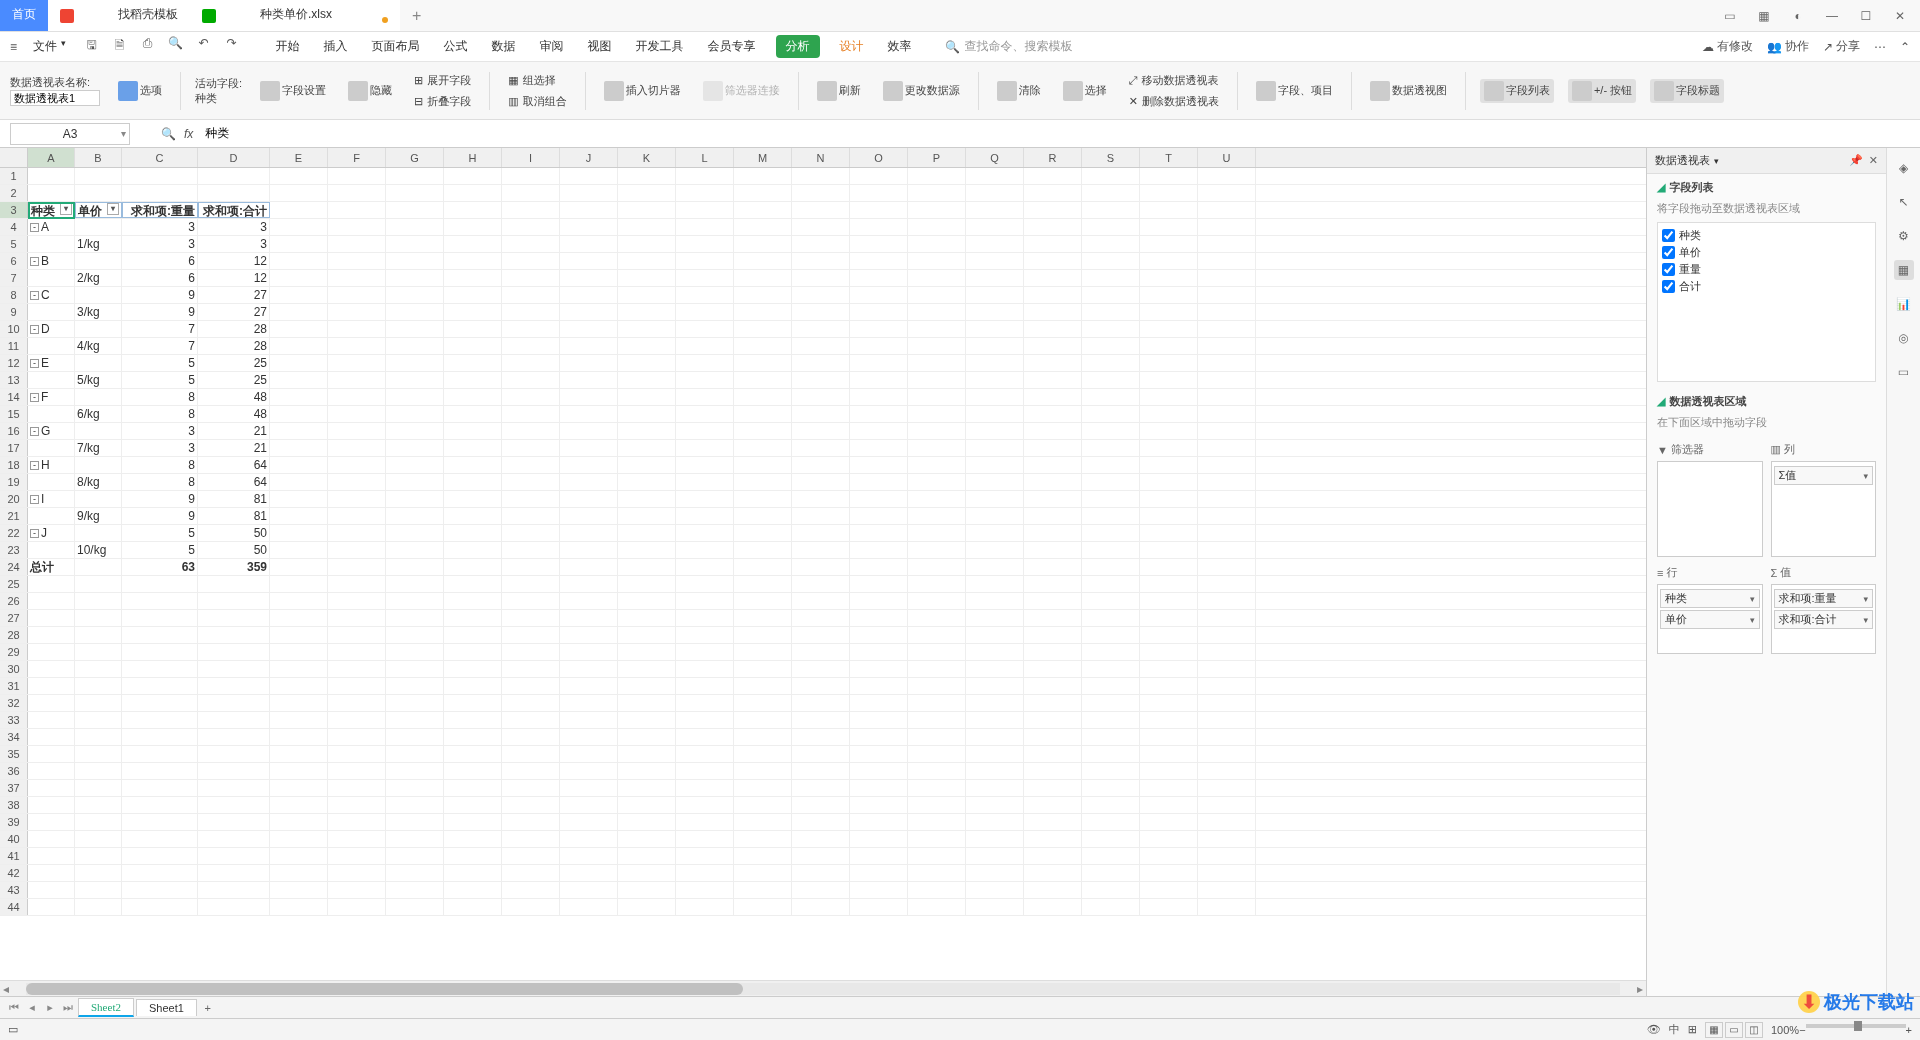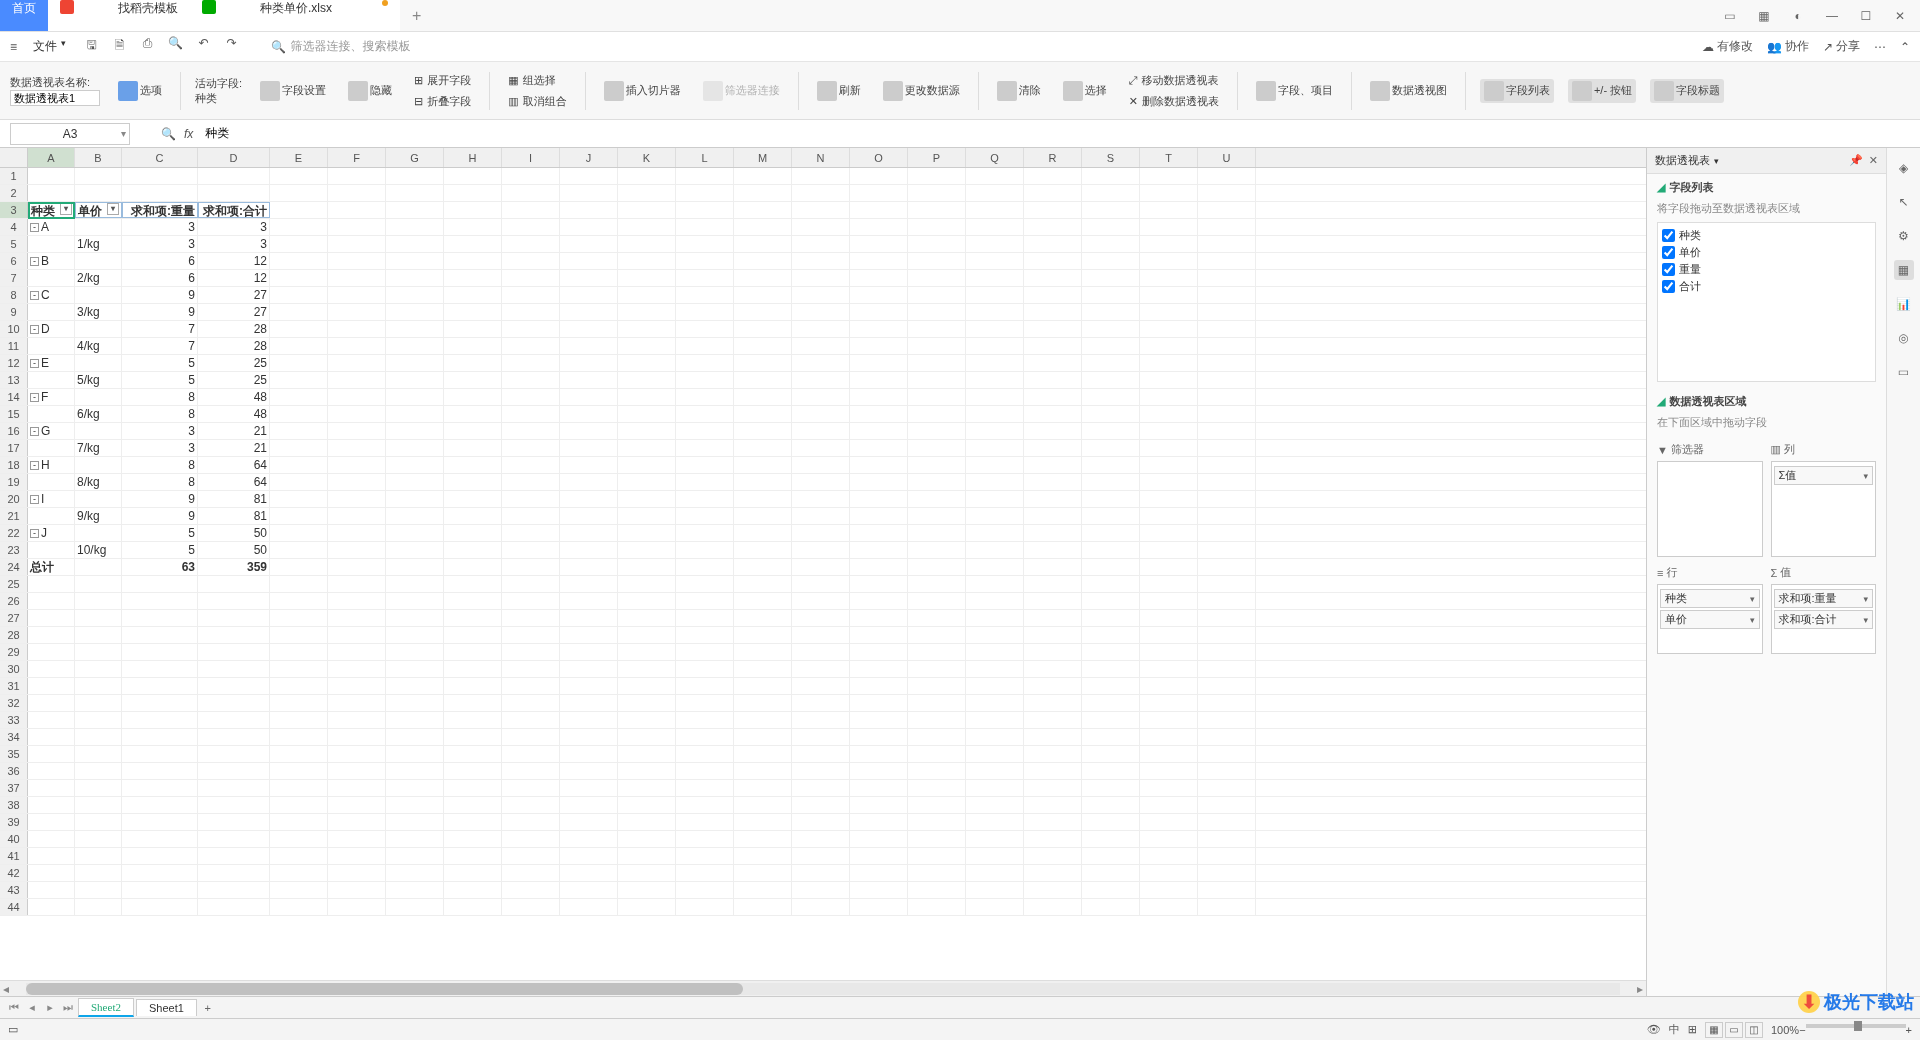--- a/index.html
+++ b/index.html
@@ -1,20 +1,20 @@
 <!DOCTYPE html>
 <html><head>
 <meta charset="utf-8">
 <style>
 * { margin: 0; padding: 0; box-sizing: border-box; font-family: "Microsoft YaHei", "PingFang SC", sans-serif; }
 body { background: #fff; font-size: 12px; color: #333; overflow: hidden; width: 1920px; height: 1040px; position: relative; }
 
 
 .titlebar { height: 32px; background: #f8f8f8; display: flex; align-items: stretch; border-bottom: 1px solid #e0e0e0; }
-.tab { display: flex; align-items: flex-start; padding: 0 12px; gap: 6px; cursor: pointer; font-size: 12px; }
+.tab { display: flex; align-items: flex-end; padding: 8px 12px; gap: 6px; cursor: pointer; font-size: 12px; }
 .tab.home { background: #4a8bff; color: #fff; }
 .tab.doc { background: #fff; gap: 44px; }
 .tab .ticon { width: 14px; height: 14px; display: inline-block; border-radius: 2px; }
 .tab .red { background: #e43; }
 .tab .green { background: #0a0; }
 .tab-add { display: flex; align-items: center; padding: 0 12px; color: #888; font-size: 16px; cursor: pointer; }
 .titlebar-right { margin-left: auto; display: flex; align-items: center; gap: 10px; padding: 0 8px; }
 .win-btn { width: 24px; height: 24px; display:flex; align-items:center; justify-content:center; color:#666; cursor:pointer; }
 
 
@@ -157,23 +157,37 @@
       </div>
     <div class="qat">
       <span>🖫</span>
       <span>🗎</span>
       <span>⎙</span>
       <span>🔍</span>
       <span>↶</span>
       <span>↷</span>
     </div>
   </div>
+  <div class="menus">
+    <span class="mi">开始</span>
+    <span class="mi">插入</span>
+    <span class="mi">页面布局</span>
+    <span class="mi">公式</span>
+    <span class="mi">数据</span>
+    <span class="mi">审阅</span>
+    <span class="mi">视图</span>
+    <span class="mi">开发工具</span>
+    <span class="mi">会员专享</span>
+    <span class="mi analysis">分析</span>
+    <span class="mi design">设计</span>
+    <span class="mi">效率</span>
+  </div>
   <div class="search">
     <span>🔍</span>
-    <span>筛选器连接、搜索模板</span>
+    <span>查找命令、搜索模板</span>
   </div>
   <div class="right">
     <div class="rb">
         <span>☁</span>
         <span>有修改</span>
       </div>
     <div class="rb">
         <span>👥</span>
         <span>协作</span>
       </div>

